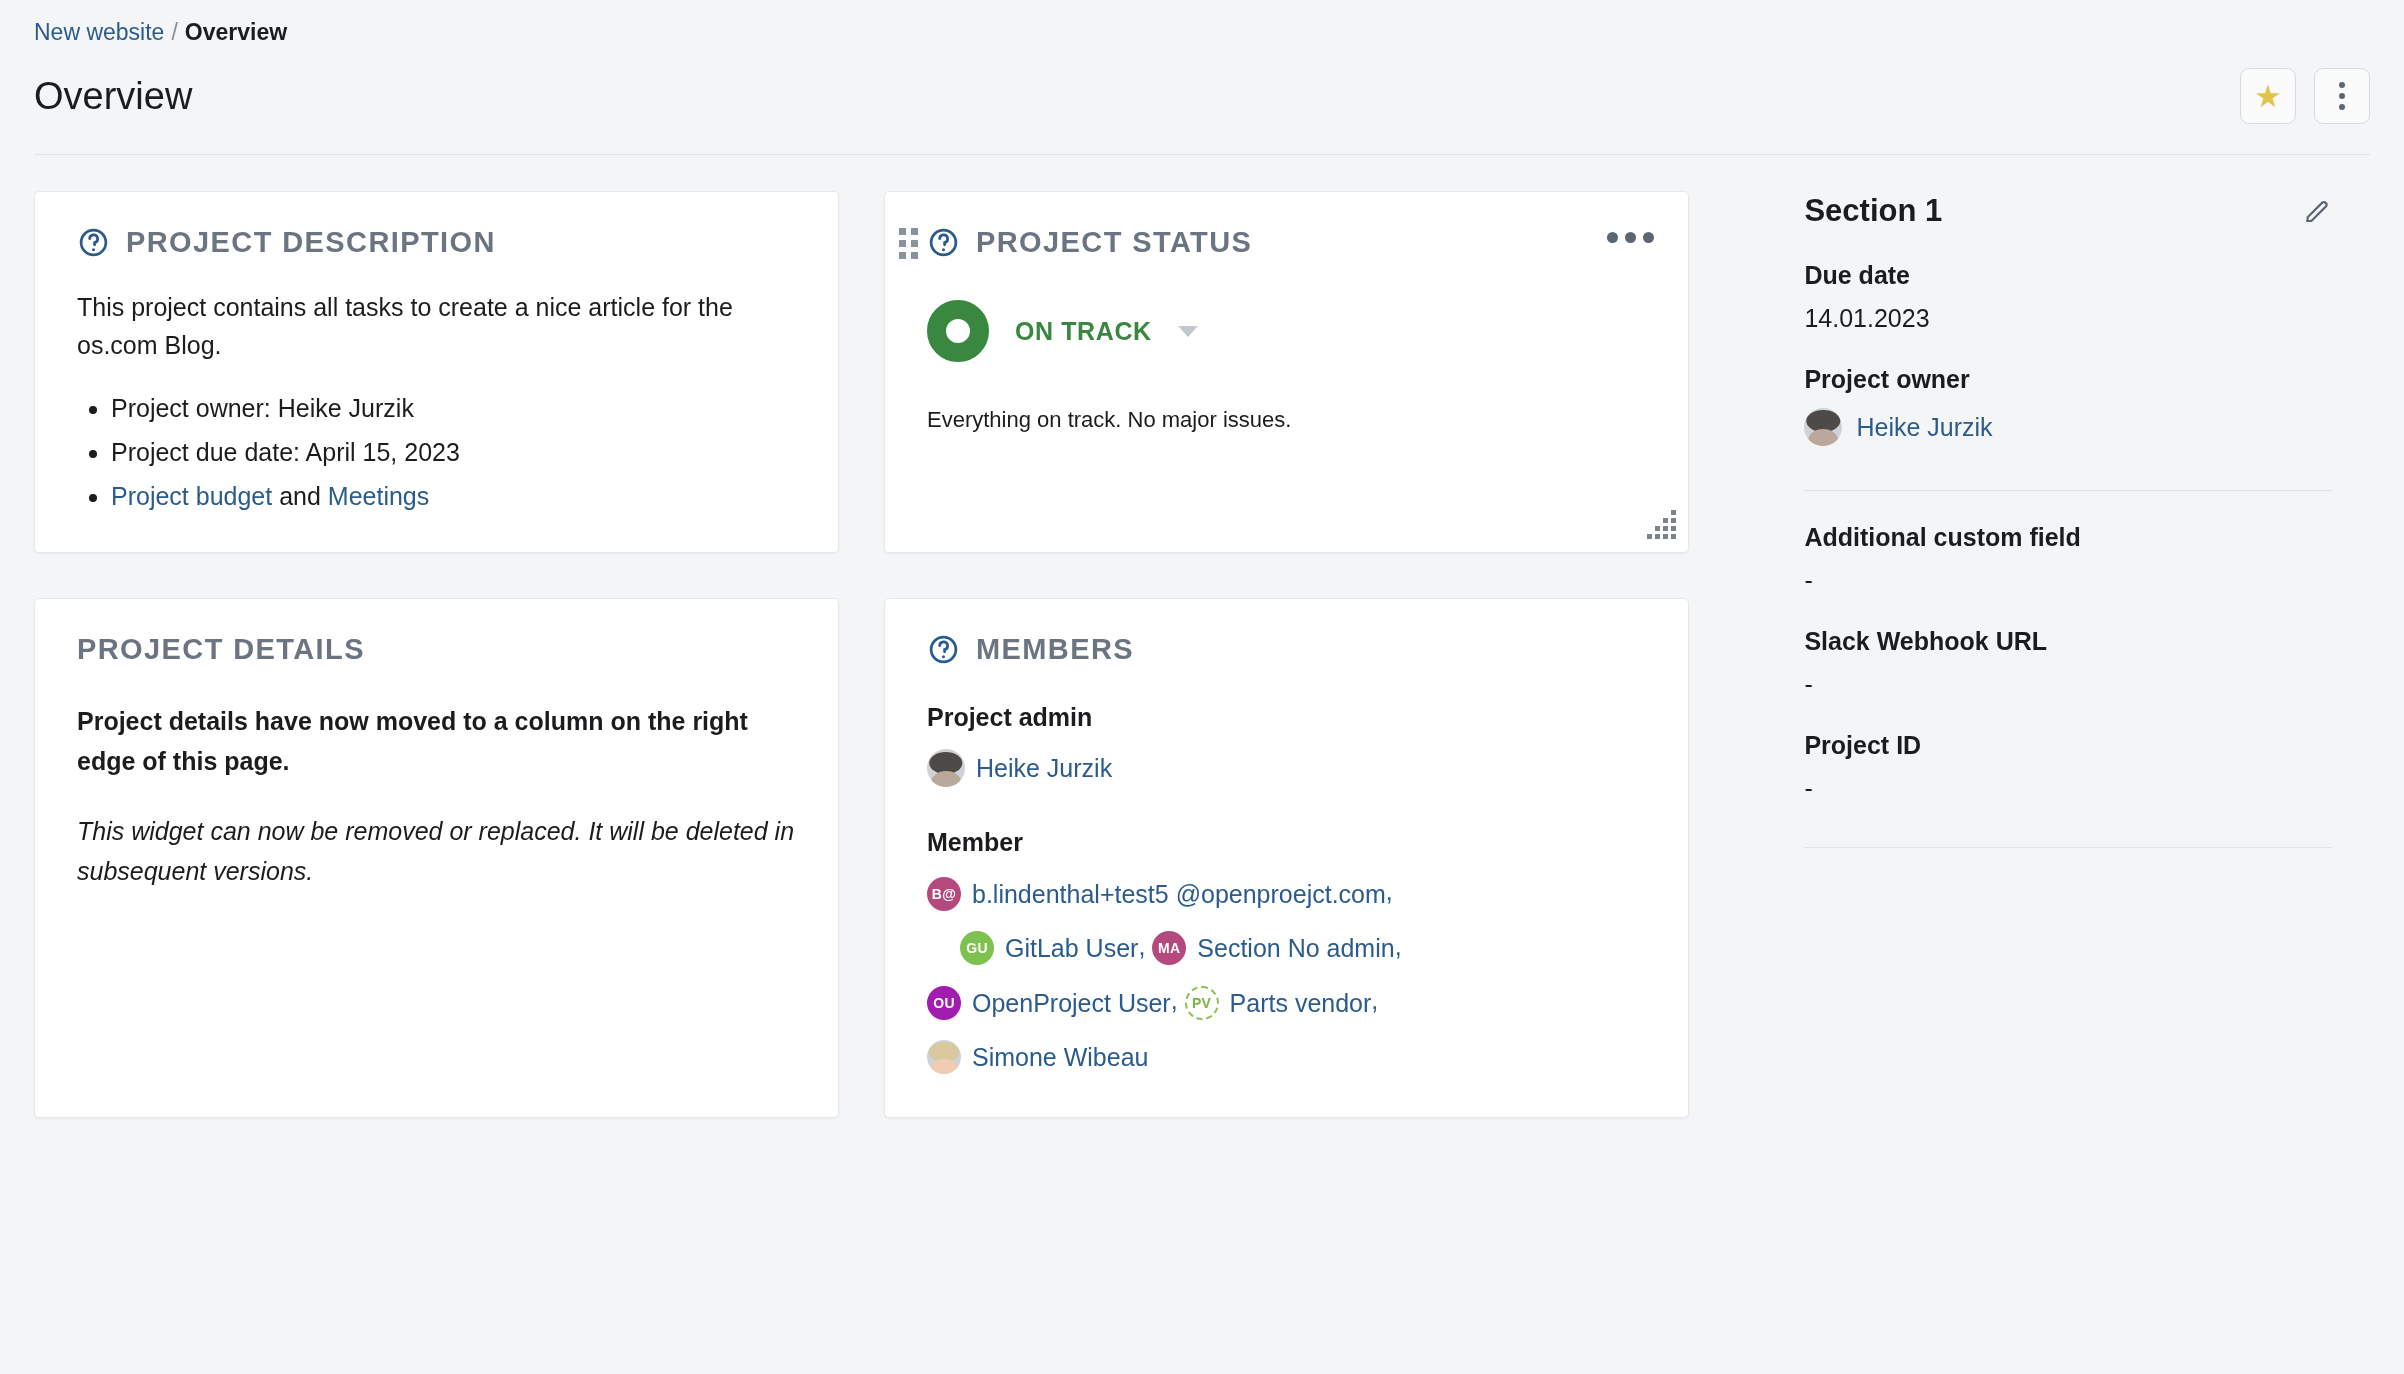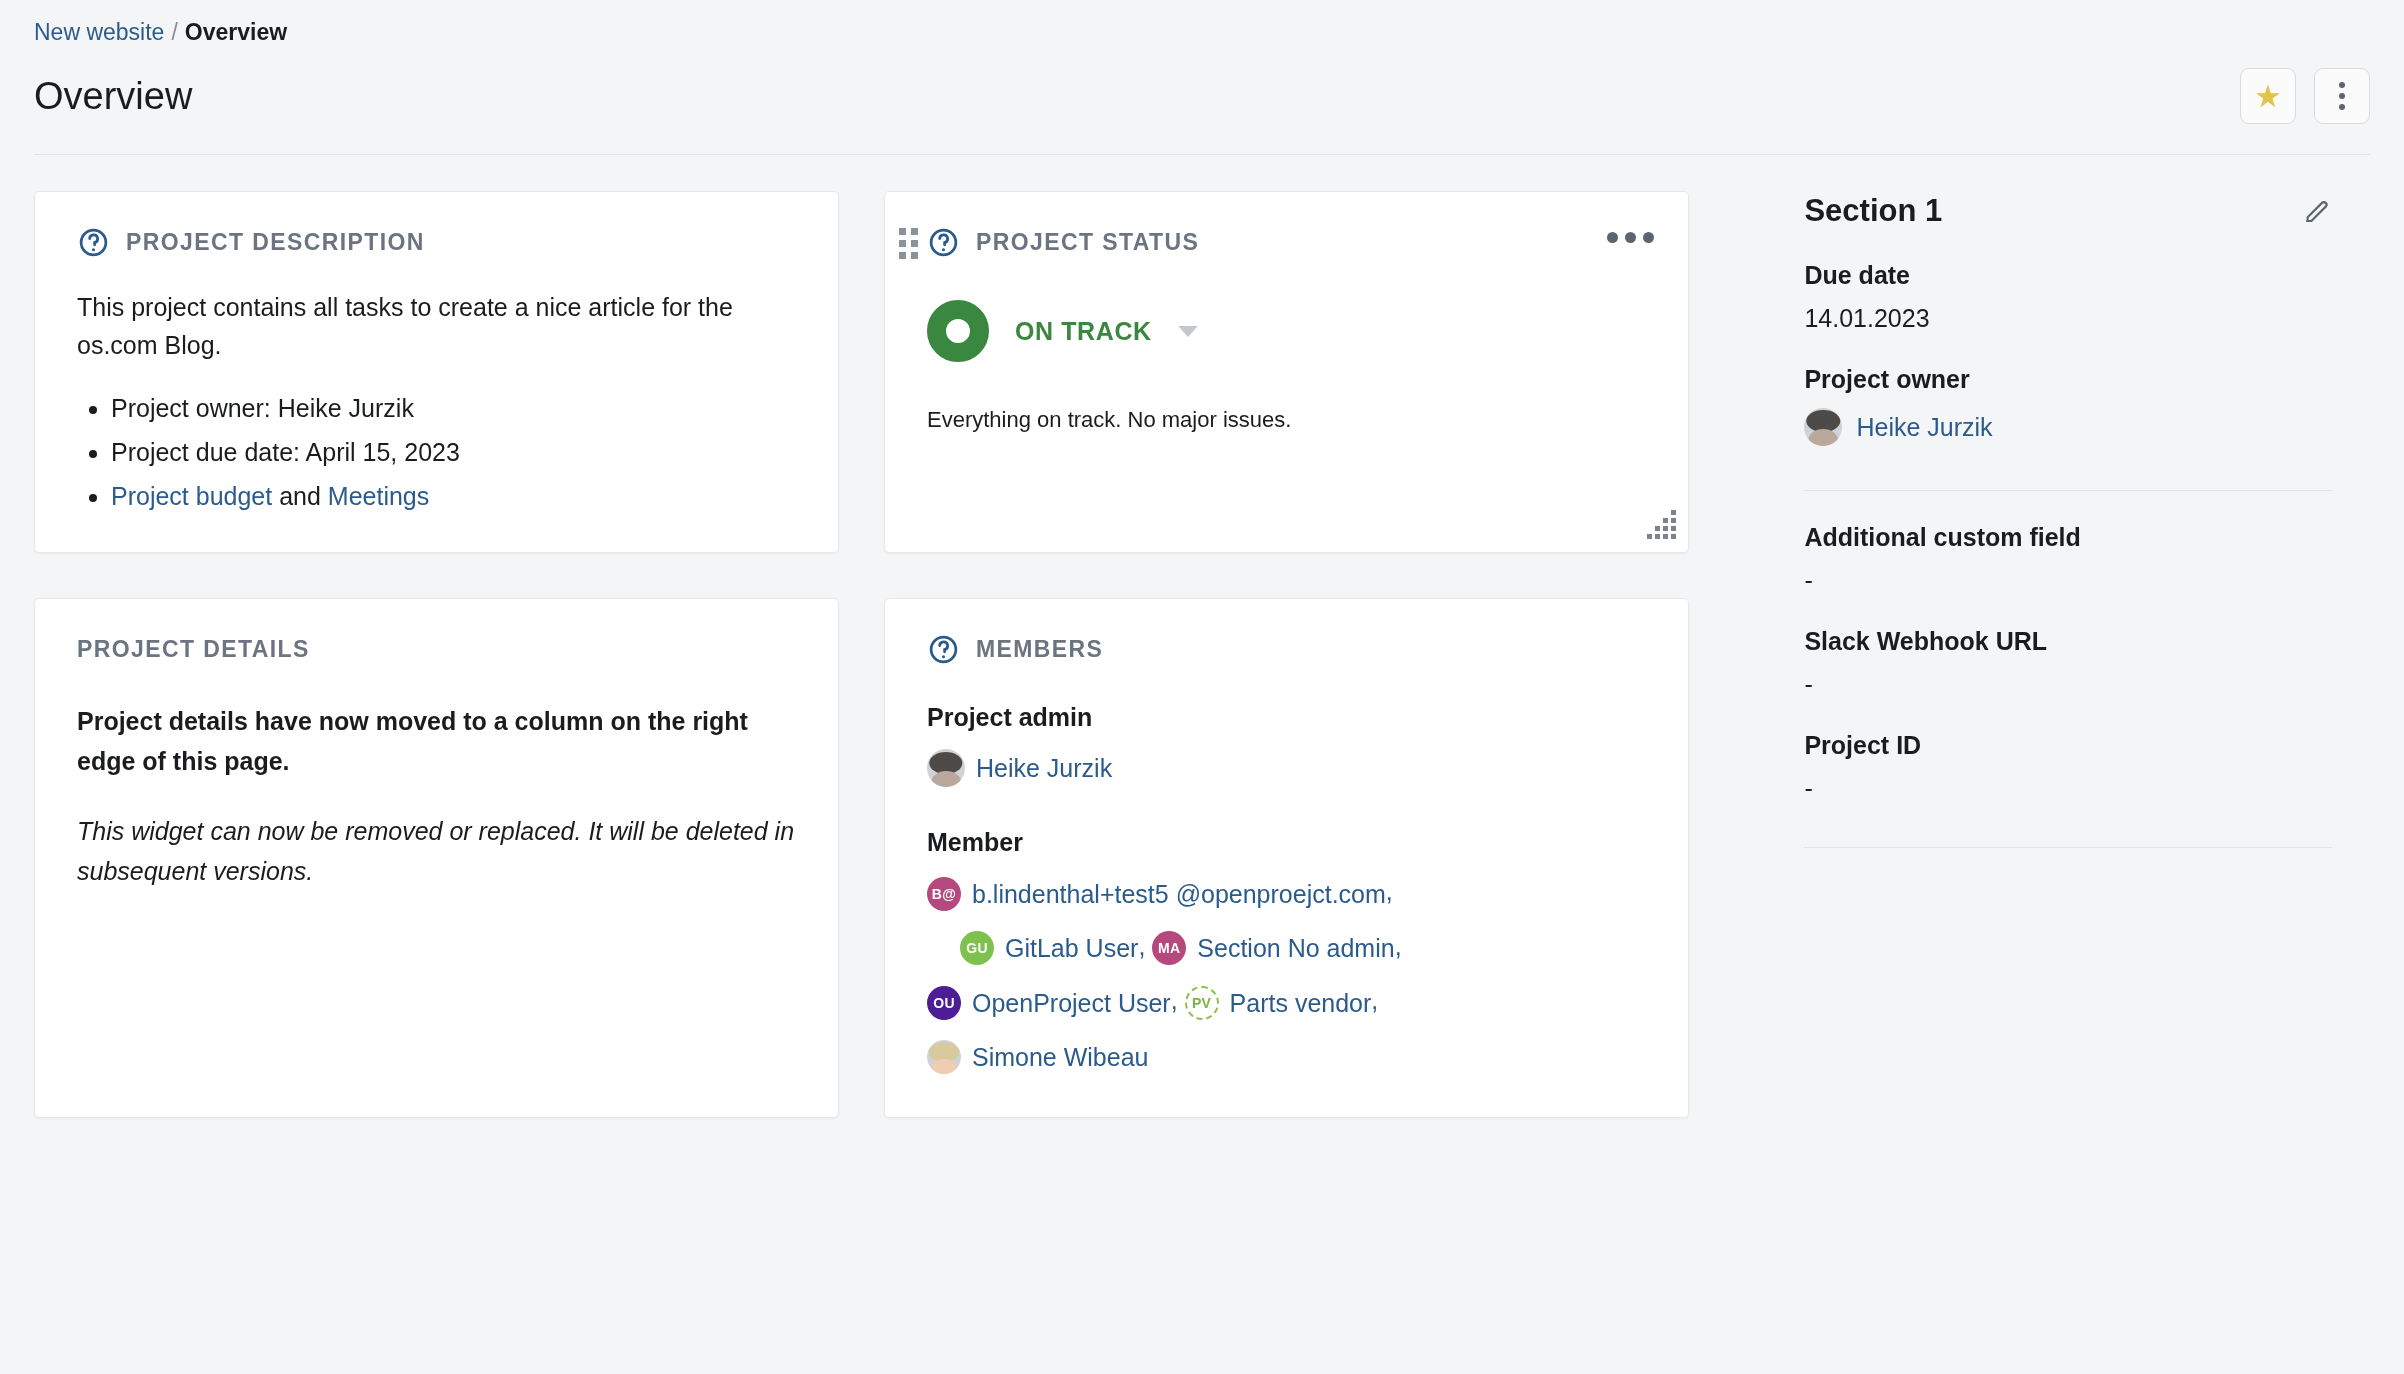--- a/index.html
+++ b/index.html
@@ -52,21 +52,21 @@
     position: relative;
   }
   .w-half { width: 805px; }
   .w-desc { min-height: 348px; }
   .w-status { min-height: 348px; }
   .w-details { min-height: 430px; }
   .w-members { min-height: 430px; }
 
   .widget-head { display: flex; align-items: center; gap: 16px; min-height: 40px; }
   .widget-title {
-    font-size: 23px; font-weight: bold; letter-spacing: 1.4px;
+    font-size: 29px; font-weight: bold; letter-spacing: 1.4px;
     color: #6b7480; text-transform: uppercase;
   }
   .help-icon { width: 33px; height: 33px; flex: 0 0 33px; }
   .help-icon svg { display: block; }
   .drag-handle {
     position: absolute; left: 14px; top: 36px;
     display: grid; grid-template-columns: repeat(2, 7px);
     grid-gap: 5px;
   }
   .drag-handle i { width: 7px; height: 7px; background: #8a929c; display: block; }
@@ -287,21 +287,21 @@
           <span class="avatar" style="background:#7ec14f;">GU</span>
           <a class="member-name" href="#">GitLab User</a>
           </span><span class="comma">,</span>
         <span class="member-chip">
           <span class="avatar" style="background:#b5497e;">MA</span>
           <a class="member-name" href="#">Section No admin</a>
           </span><span class="comma">,</span>
       </div>
       <div class="member-line" style="margin-top:0;">
         <span class="member-chip">
-          <span class="avatar" style="background:#4c1d95;">OU</span>
+          <span class="avatar" style="background:#a21caf;">OU</span>
           <a class="member-name" href="#">OpenProject User</a>
           </span><span class="comma">,</span>
         <span class="member-chip">
           <span class="avatar dashed">PV</span>
           <a class="member-name" href="#">Parts vendor</a>
           </span><span class="comma">,</span>
       </div>
       <div class="member-line" style="margin-top:0;">
         <span class="member-chip">
           <span class="avatar photo">

